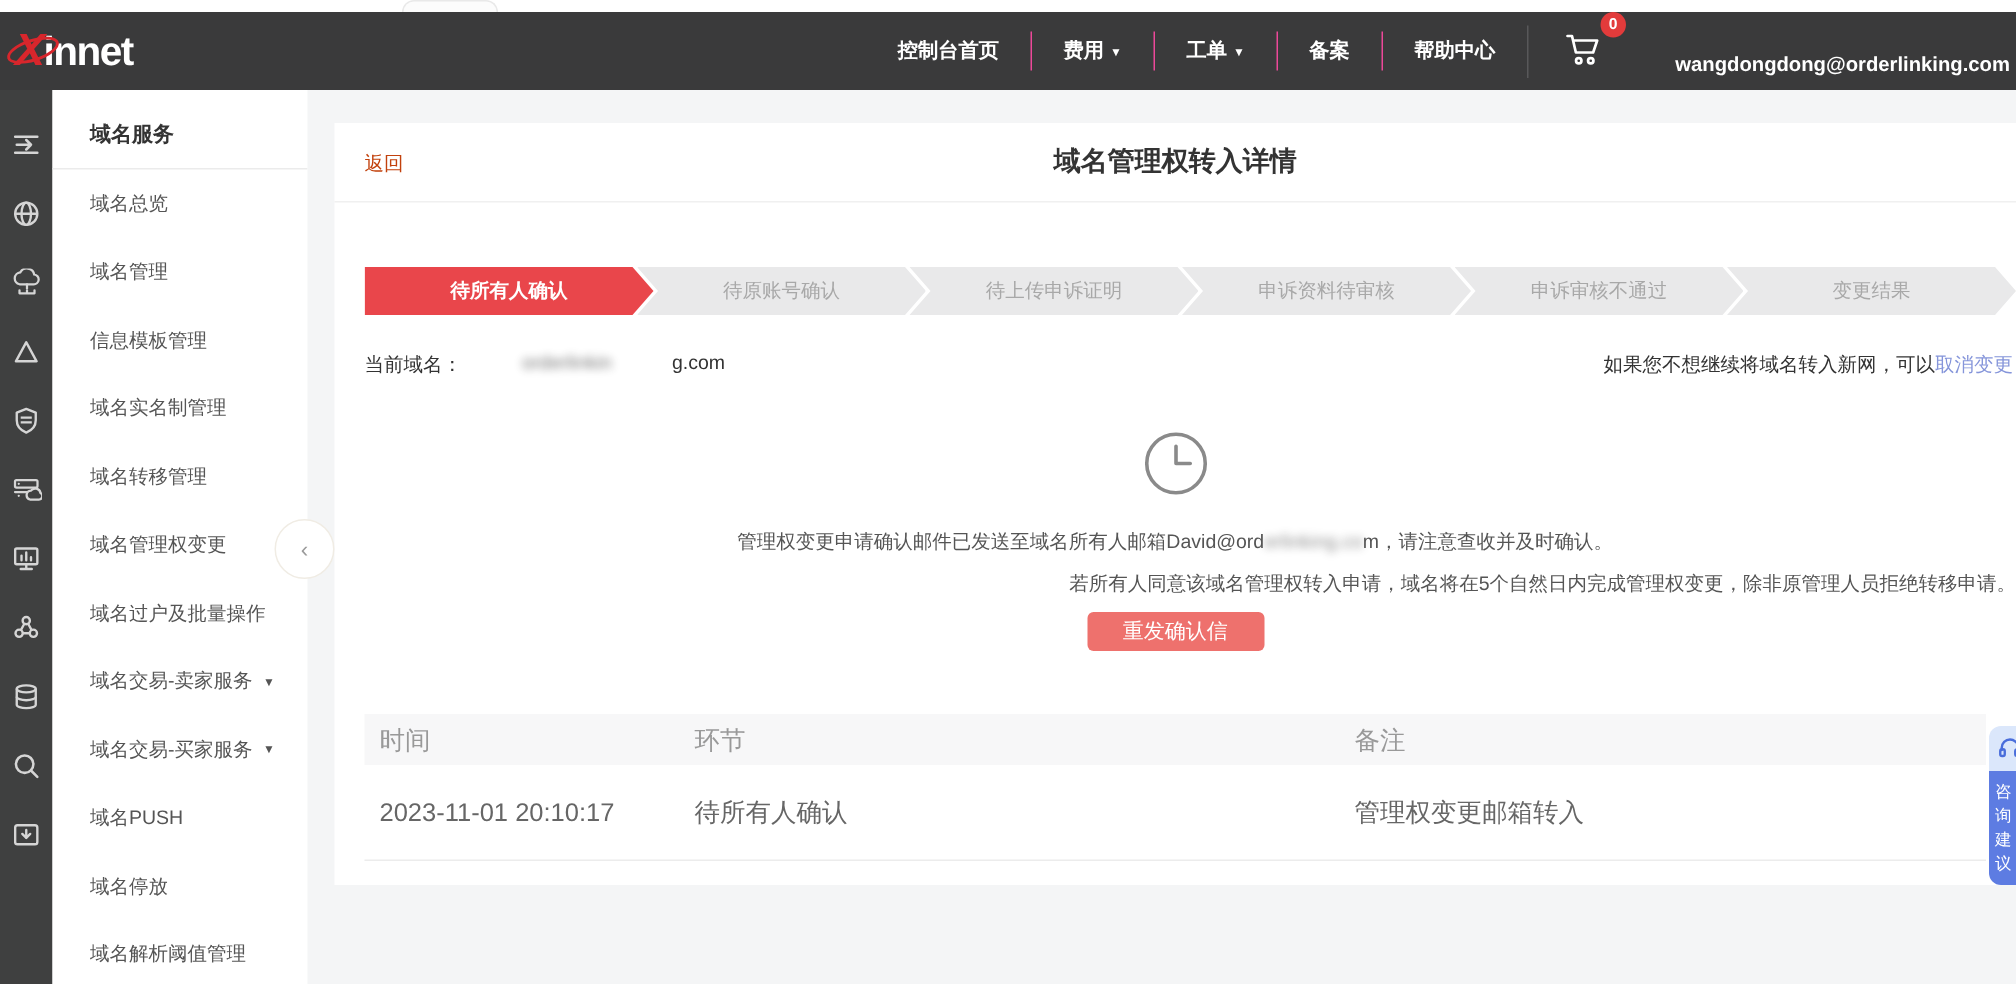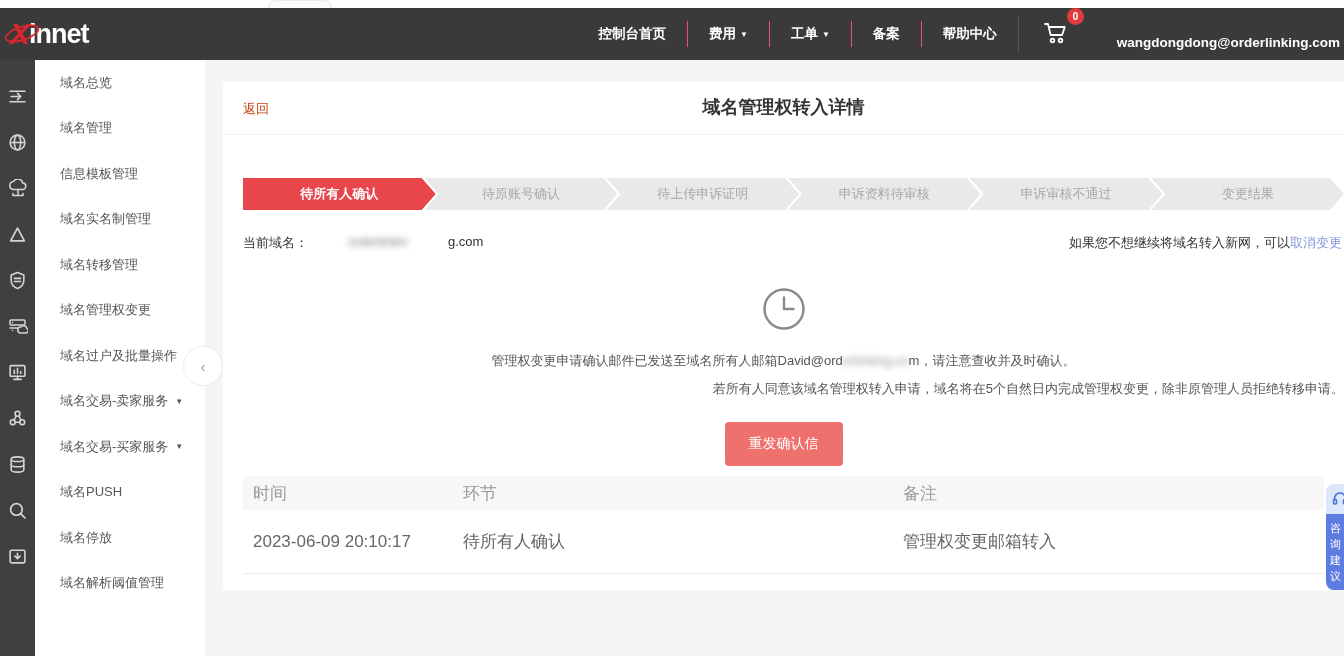--- a/index.html
+++ b/index.html
@@ -64,24 +64,24 @@
   
   .domain-row { position:absolute; left:20px; top:152px; width:1099px; display:flex;
                 font-size:13px; color:#333;gap:40px; }
   .blurred { filter:blur(3px); opacity:.65; }
   .cancel-area { margin-left:auto; }
   .cancel-link { color:#8595da; cursor:pointer; }
   
   .clock-wrap { position:absolute; top:204px; left:0; width:100%; display:flex; justify-content:center; }
   .notice1 { position:absolute; top:270px; left:0; width:100%; text-align:center; font-size:13px; color:#555; }
   .notice2 { position:absolute; top:298px; left:0; width:100%; text-align:right; font-size:13px; color:#555; }
-  .resend-btn { position:absolute; top:340px; left:50%; transform:translateX(-50%);
+  .resend-btn { position:absolute; top:326px; left:50%; transform:translateX(-50%);
                 background:#ee716d; color:#fff; border:none; border-radius:4px;
                 font-size:14px; font-family:"Liberation Sans",sans-serif;
-                padding:0 24px; height:44px; cursor:pointer; }
+                padding:0 24px; height:26px; cursor:pointer; }
   
   .log-table { position:absolute; left:20px; top:394px; width:1081px; font-size:17px; }
   .t-head, .t-row { display:grid; grid-template-columns:210px 440px 1fr; align-items:center; }
   .t-head { height:34px; background:#f7f7f8; color:#999; }
   .t-head > div { padding-left:10px; }
   .t-row { height:64px; color:#666; border-bottom:1px solid #ececec; }
   .t-row > div { padding-left:10px; }
   
   .side-widget { position:absolute; left:1326px; top:484px; width:38px; z-index:10; }
   .widget-top { height:30px; background:#dbe7fb; border-radius:8px 0 0 0;
@@ -176,20 +176,21 @@
     <circle cx="8" cy="8" r="5.5"></circle>
       <path d="M12 12 L16 16"></path>
   </svg>
   <svg width="19" height="19" viewBox="0 0 18 18" fill="none" stroke="#d5d5d5" stroke-width="1.5" stroke-linecap="round" stroke-linejoin="round">
     <rect x="2" y="3" width="14" height="12" rx="1.5"></rect>
     <path d="M9 6 v5 m0 0 l-2.5 -2.5 M9 11 l2.5 -2.5"></path>
   </svg>
 </aside>
 
 <aside class="sidebar">
+  <div class="side-header">域名服务</div>
   <ul class="side-menu">
     <li>
         <span>域名总览</span>
       </li>
     <li>
         <span>域名管理</span>
       </li>
     <li>
         <span>信息模板管理</span>
       </li>
@@ -277,21 +278,21 @@
     <p class="notice2">若所有人同意该域名管理权转入申请，域名将在5个自然日内完成管理权变更，除非原管理人员拒绝转移申请。</p>
     <button class="resend-btn">重发确认信</button>
 
     <div class="log-table">
       <div class="t-head">
         <div>时间</div>
         <div>环节</div>
         <div>备注</div>
       </div>
       <div class="t-row">
-        <div>2023-06-09 20:10:17</div>
+        <div>2023-11-01 20:10:17</div>
         <div>待所有人确认</div>
         <div>管理权变更邮箱转入</div>
       </div>
     </div>
   </section>
 </main>
 
 <div class="side-widget">
   <div class="widget-top">
     <svg width="18" height="18" viewBox="0 0 18 18" fill="none" stroke="#4a6edb" stroke-width="1.6" stroke-linecap="round">

